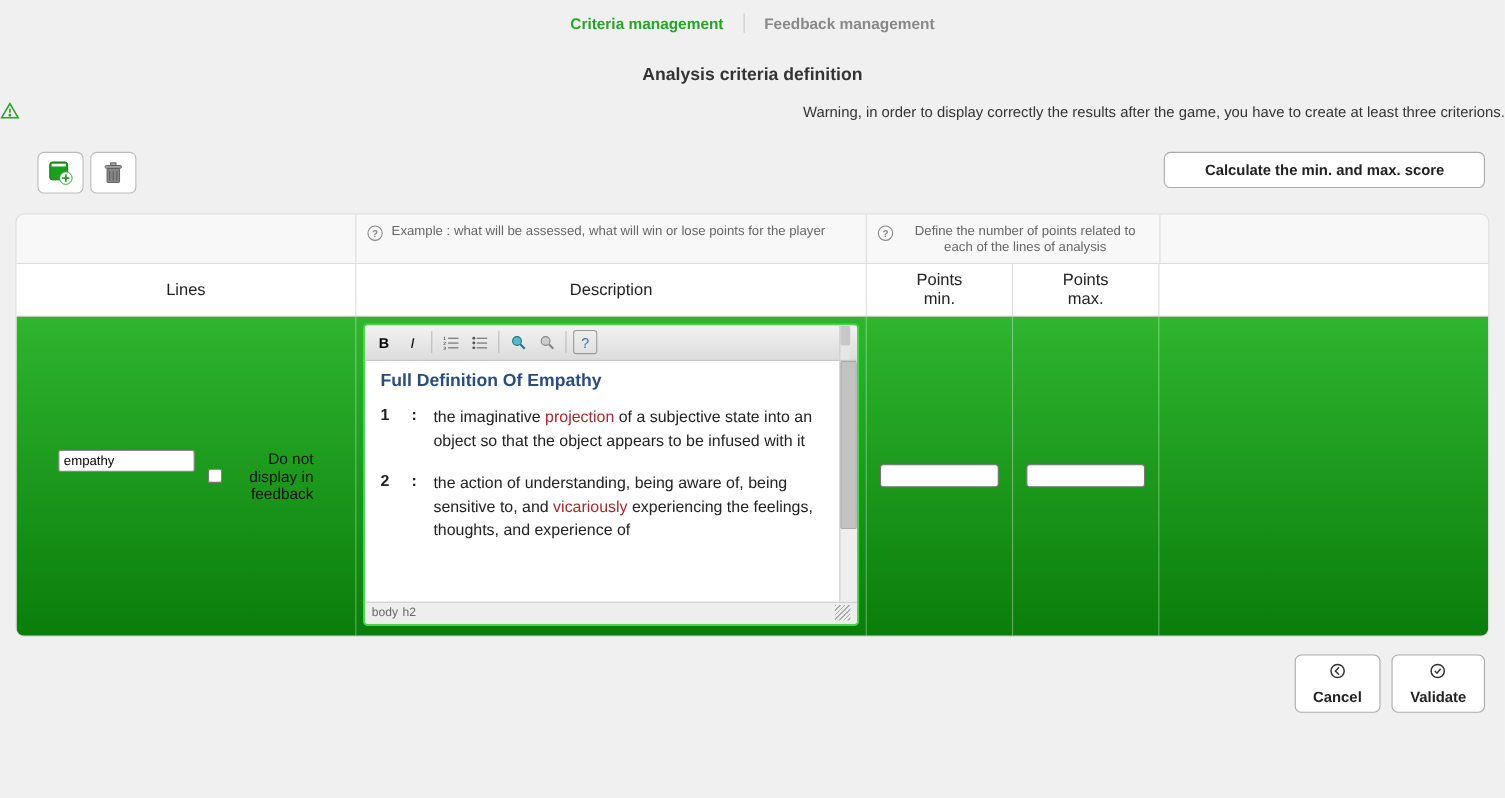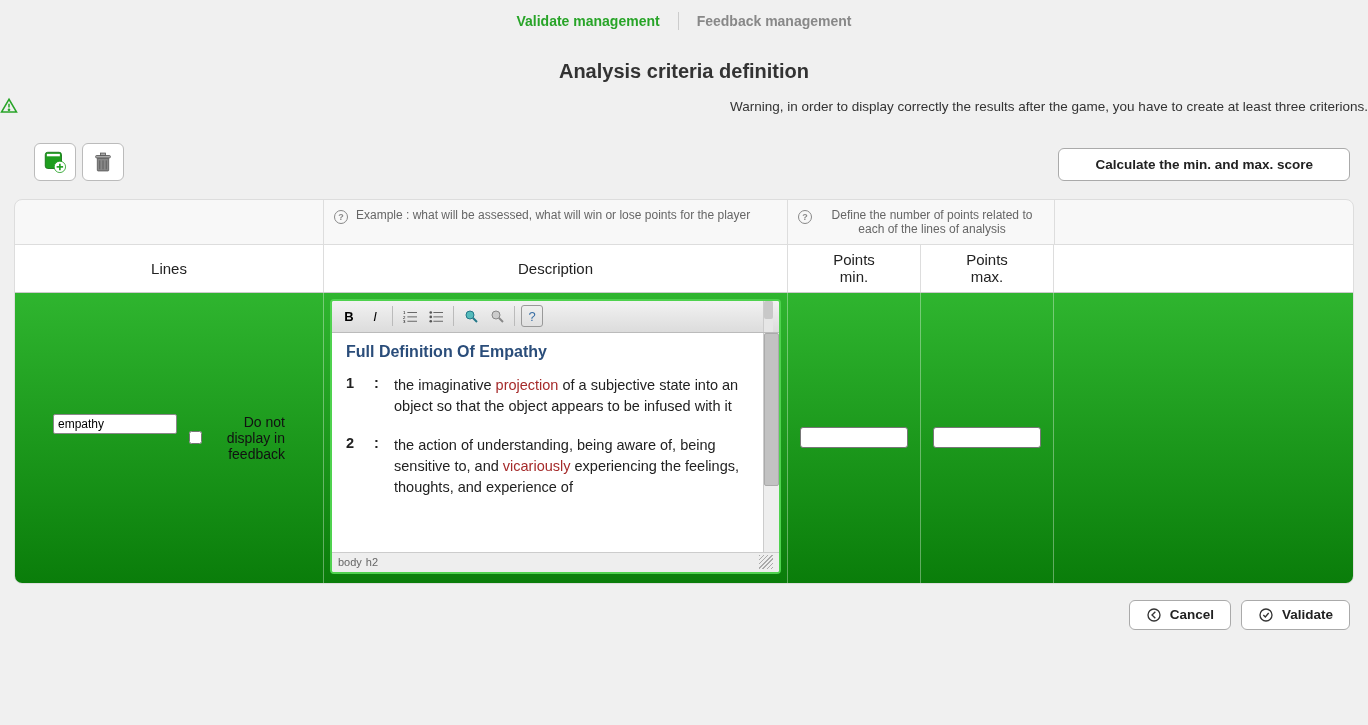--- a/index.html
+++ b/index.html
@@ -19,39 +19,39 @@
     font-weight: bold;
   }
   .tab { padding: 0 18px; }
   .tab.active { color: #28a428; }
   .tab.inactive { color: #888; }
   .tab-divider {
     width: 1px; height: 18px; background: #ccc;
   }
   .page-title {
     text-align: center;
-    font-size: 20px;
+    font-size: 16px;
     font-weight: bold;
     color: #333;
     margin-top: 18px;
   }
   .warning-row {
     display: flex;
     justify-content: space-between;
     align-items: center;
     gap: 14px;
     margin-top: 14px;
     font-size: 13.5px;
     color: #333;
   }
   .warning-row svg { width: 18px; height: 18px; }
   .toolbar-row {
     display: flex;
     justify-content: space-between;
-    align-items: flex-end;
+    align-items: flex-start;
     padding: 0 18px;
     margin-top: 28px;
     margin-left: 16px;
   }
   .left-tools { display: flex; gap: 6px; }
   .tool-btn {
     width: 42px; height: 38px;
     background: #fff;
     border: 1px solid #bbb;
     border-radius: 6px;
@@ -255,28 +255,29 @@
     border-radius: 6px;
     padding: 6px 16px;
     font-size: 13.5px;
     font-weight: bold;
     color: #222;
     display: flex;
     align-items: center;
     gap: 8px;
     cursor: pointer;
     font-family: inherit;
+    flex-direction: column;
   }
   .footer-btn svg { width: 16px; height: 16px; }
 </style>
 </head>
 <body>
 
 <div class="tabs">
-  <span class="tab active">Validate management</span>
+  <span class="tab active">Criteria management</span>
   <span class="tab-divider"></span>
   <span class="tab inactive">Feedback management</span>
 </div>
 
 <div class="page-title">Analysis criteria definition</div>
 
 <div class="warning-row">
   <svg viewBox="0 0 24 24" fill="none" stroke="#28a428" stroke-width="2">
     <path d="M12 3 L22 20 L2 20 Z"></path>
     <line x1="12" y1="9" x2="12" y2="14"></line>

